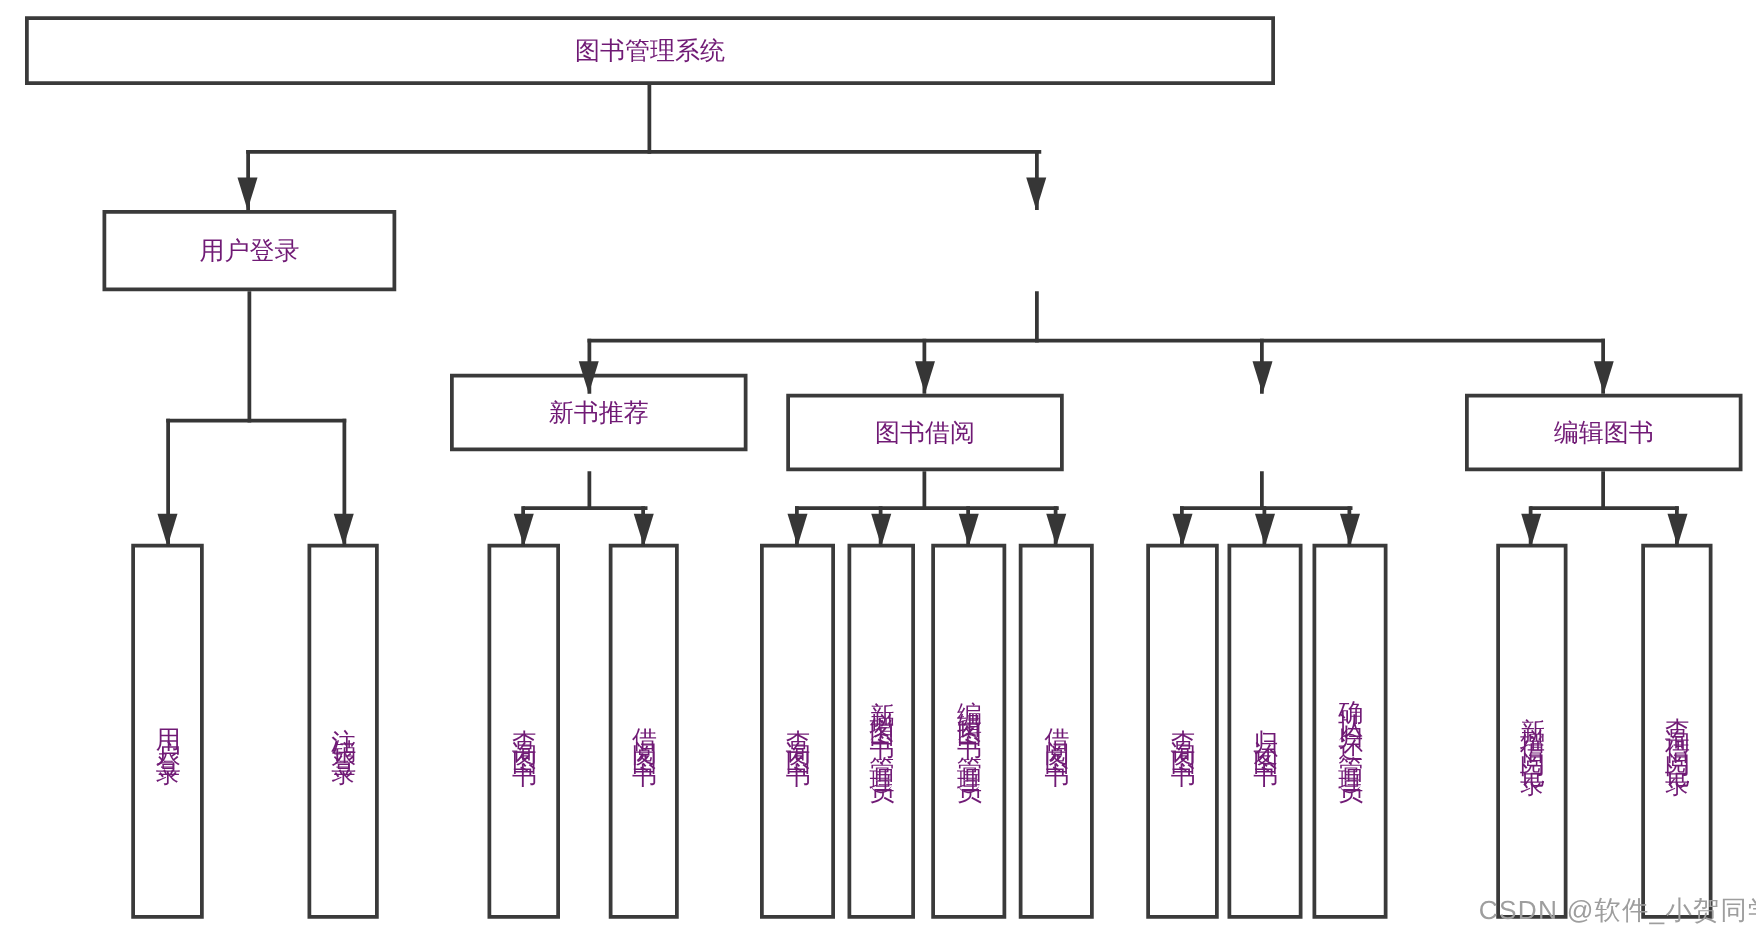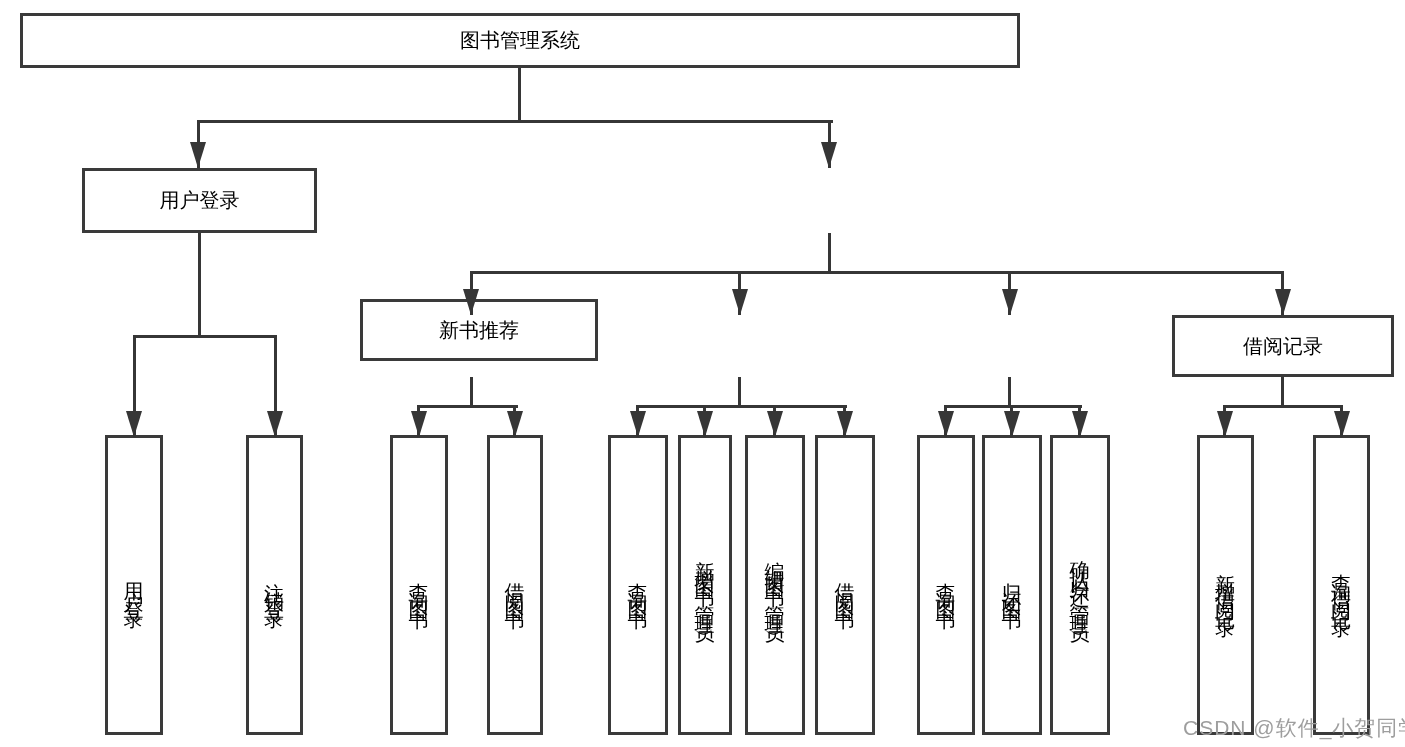--- a/index.html
+++ b/index.html
@@ -3,21 +3,21 @@
 <meta charset="utf-8">
 <style>
   html,body{margin:0;padding:0;background:#ffffff;}
   #stage{
     position:relative;width:1405px;height:747px;background:#ffffff;
     font-family:"Liberation Sans",sans-serif;color:#333333;overflow:hidden;
   }
   .box{
     position:absolute;box-sizing:border-box;border:3px solid #3a3a3a;background:#ffffff;
     display:flex;align-items:center;justify-content:center;
-    font-size:20px;color:#000000;white-space:nowrap;
+    font-size:20px;color:#701a75;white-space:nowrap;
   }
   .leaf{
     writing-mode:vertical-rl;text-orientation:mixed;
     letter-spacing:9px;font-size:20px;line-height:1;
   }
   .vline{position:absolute;width:3px;background:#363636;}
   .hline{position:absolute;height:3px;background:#363636;}
   .arrow{
     position:absolute;width:0;height:0;
     border-left:8px solid transparent;border-right:8px solid transparent;
@@ -31,21 +31,22 @@
 </head>
 <body>
 
 <div id="stage">
 
   <div class="box" style="left:20px;top:13px;width:1000px;height:55px">图书管理系统</div>
 
   <div class="box" style="left:82px;top:168px;width:235px;height:65px">用户登录</div>
 
   <div class="box" style="left:360px;top:299px;width:238px;height:62px">新书推荐</div>
-  <div class="box" style="left:1172px;top:315px;width:222px;height:62px">借阅记录</div>
+  <div class="box" style="left:629px;top:315px;width:222px;height:62px">图书借阅</div>
+  <div class="box" style="left:1172px;top:315px;width:222px;height:62px">编辑图书</div>
 
   <div class="box leaf" style="left:105px;top:435px;width:58px;height:300px">用户登录</div>
   <div class="box leaf" style="left:246px;top:435px;width:57px;height:300px">注销登录</div>
 
   <div class="box leaf" style="left:390px;top:435px;width:58px;height:300px">查询图书</div>
   <div class="box leaf" style="left:487px;top:435px;width:56px;height:300px">借阅图书</div>
 
   <div class="box leaf" style="left:608px;top:435px;width:60px;height:300px">查询图书</div>
   <div class="box leaf" style="left:678px;top:435px;width:54px;height:300px">新增图书（管理员）</div>
   <div class="box leaf" style="left:745px;top:435px;width:60px;height:300px">编辑图书（管理员）</div>

